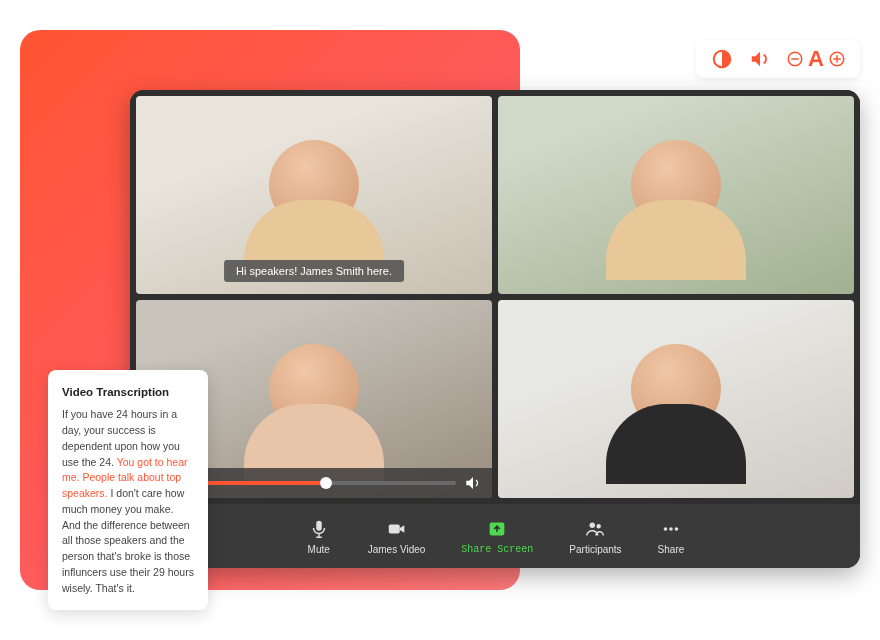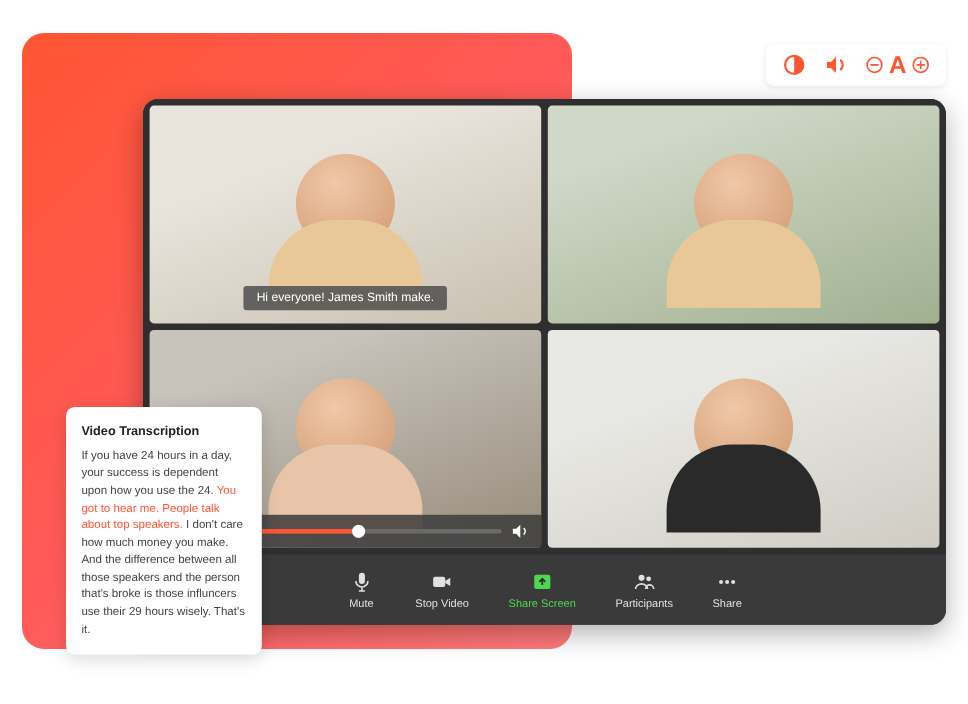--- a/index.html
+++ b/index.html
@@ -175,42 +175,41 @@
     }
     .toolbar-btn {
       display: flex;
       flex-direction: column;
       align-items: center;
       gap: 4px;
       color: #e0e0e0;
       cursor: pointer;
       font-size: 10px;
     }
-    .toolbar-btn.share { color: #4fd84f; }
+    .toolbar-btn.share { color: #4fd84f; font-family: Liberation Mono, monospace; }
     .toolbar-btn .tb-icon {
       width: 26px;
       height: 22px;
       display: flex;
       align-items: center;
       justify-content: center;
     }
     .toolbar-btn .tb-icon svg { width: 22px; height: 22px; fill: currentColor; }
     .transcription-card {
       position: absolute;
       left: 48px;
       top: 370px;
-      width: 178px;
+      width: 160px;
       background: #fff;
       border-radius: 8px;
       padding: 14px 14px;
       box-shadow: 0 4px 16px rgba(0,0,0,0.15);
       font-size: 10.5px;
       line-height: 1.5;
       color: #444;
-      margin-left: 12px;
     }
     .transcription-card .title {
       font-weight: 700;
       font-size: 11.5px;
       color: #222;
       margin-bottom: 6px;
     }
     .highlight {
       color: #ff5533;
     }
@@ -248,21 +247,21 @@
           <line x1="12" y1="7" x2="12" y2="17" stroke="#ff5533" stroke-width="2"></line>
         </svg>
     </div>
   </div>
 </div>
 
 <div class="video-app">
   <div class="video-grid">
     <div class="video-tile tile1">
       <div class="person"></div>
-      <div class="caption-overlay">Hi everyone! James Smith make.</div>
+      <div class="caption-overlay">Hi speakers! James Smith here.</div>
     </div>
     <div class="video-tile tile2">
       <div class="person"></div>
     </div>
     <div class="video-tile tile3">
       <div class="person"></div>
       <div class="playback-bar">
         <div class="progress-track">
           <div class="progress-fill"></div>
           <div class="progress-thumb"></div>
@@ -289,21 +288,21 @@
       </div>
       <span>Mute</span>
     </div>
     <div class="toolbar-btn">
       <div class="tb-icon">
         <svg viewBox="0 0 24 24">
             <rect x="3" y="7" width="12" height="10" rx="2"></rect>
             <path d="M15 11l5-3v8l-5-3z"></path>
           </svg>
       </div>
-      <span>Stop Video</span>
+      <span>James Video</span>
     </div>
     <div class="toolbar-btn share">
       <div class="tb-icon">
         <svg viewBox="0 0 24 24">
             <rect x="4" y="5" width="16" height="14" rx="2" fill="#4fd84f"></rect>
             <path d="M12 15V9M9 12l3-3 3 3" stroke="#2f2f2f" stroke-width="1.8" fill="none"></path>
           </svg>
       </div>
       <span>Share Screen</span>
     </div>

